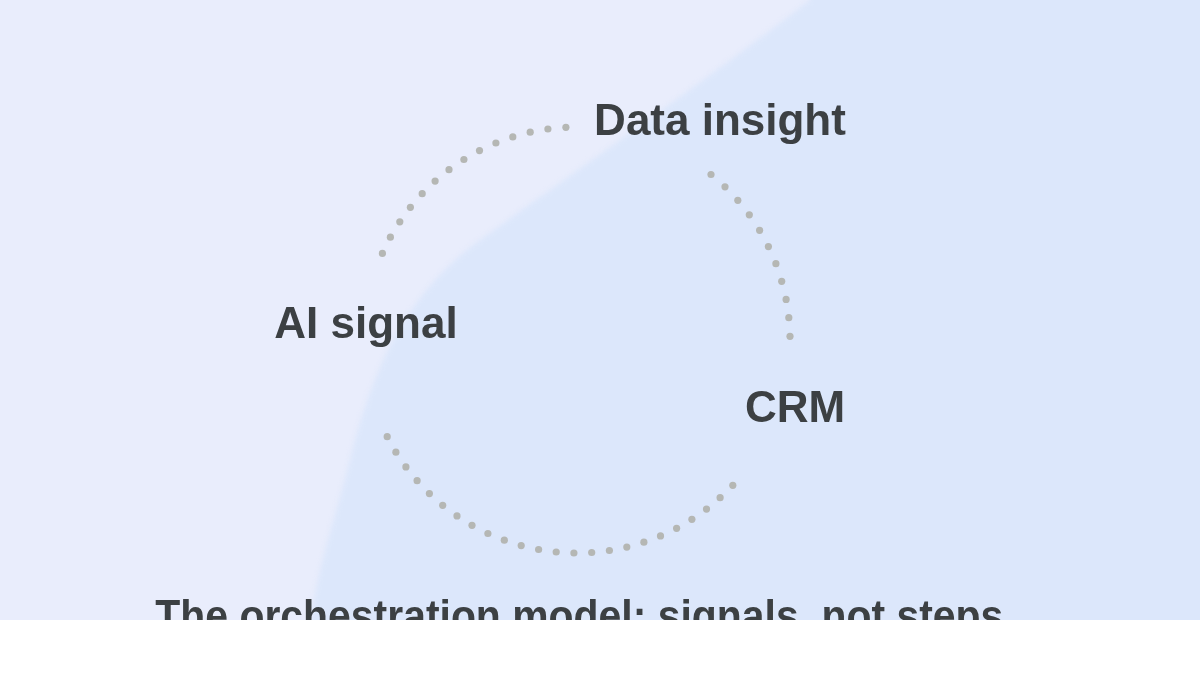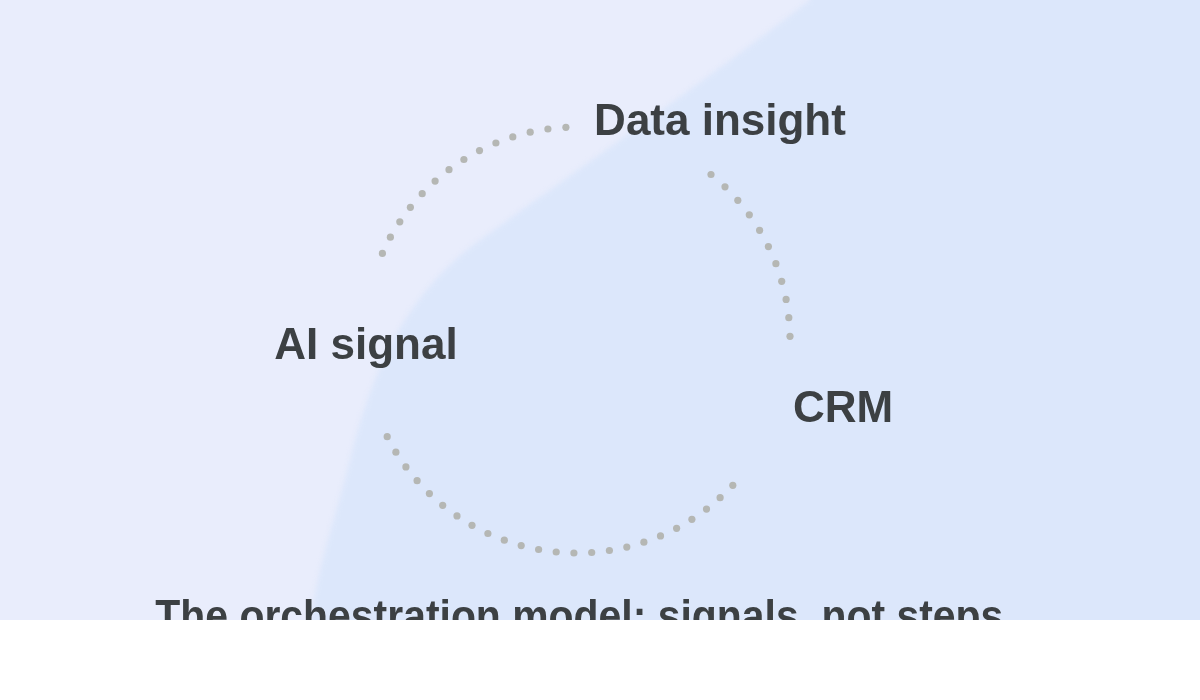--- a/index.html
+++ b/index.html
@@ -14,21 +14,21 @@
   .bg-svg { position: absolute; left: 0; top: 0; width: 1200px; height: 700px; }
   .blob-path { filter: blur(2.5px); }
   .label {
     position: absolute;
     font-weight: 700; font-size: 44px; line-height: 48px;
     color: var(--text, #3c4043);
     white-space: nowrap;
     transform: translate(-50%, -50%);
   }
   .label.multiline {
-    white-space: normal; text-align: right; line-height: 51px; margin-left: 48px;
+    white-space: normal; text-align: right; line-height: 51px;
   }
   .caption {
     position: absolute; left: 585px; top: 616px;
     font-weight: 700; font-size: 44px; line-height: 52px;
     color: var(--text, #3c4043);
     white-space: nowrap;
     transform: translate(-50%, -50%) scaleX(0.93);
   }
 </style>
 </head>
@@ -86,21 +86,21 @@
         <circle cx="429.4" cy="493.6" r="3.6" fill="#b5b7b4"></circle>
         <circle cx="417.1" cy="480.7" r="3.6" fill="#b5b7b4"></circle>
         <circle cx="405.9" cy="466.9" r="3.6" fill="#b5b7b4"></circle>
         <circle cx="395.9" cy="452.2" r="3.6" fill="#b5b7b4"></circle>
         <circle cx="387.2" cy="436.7" r="3.6" fill="#b5b7b4"></circle>
       </g>
   </svg>
 
   <div class="label" style="left:720px; top:120px;">Data insight</div>
 
-  <div class="label" style="left:366px; top:344px;">AI signal</div>
+  <div class="label" style="left:366px; top:323px;">AI signal</div>
 
   <div class="label multiline" style="left:795px; top:406px;">
     <span style="display:block">CRM</span>
   </div>
 
   <div class="caption">The orchestration model: signals, not steps.</div>
 
 </div>
 
 </body></html>

